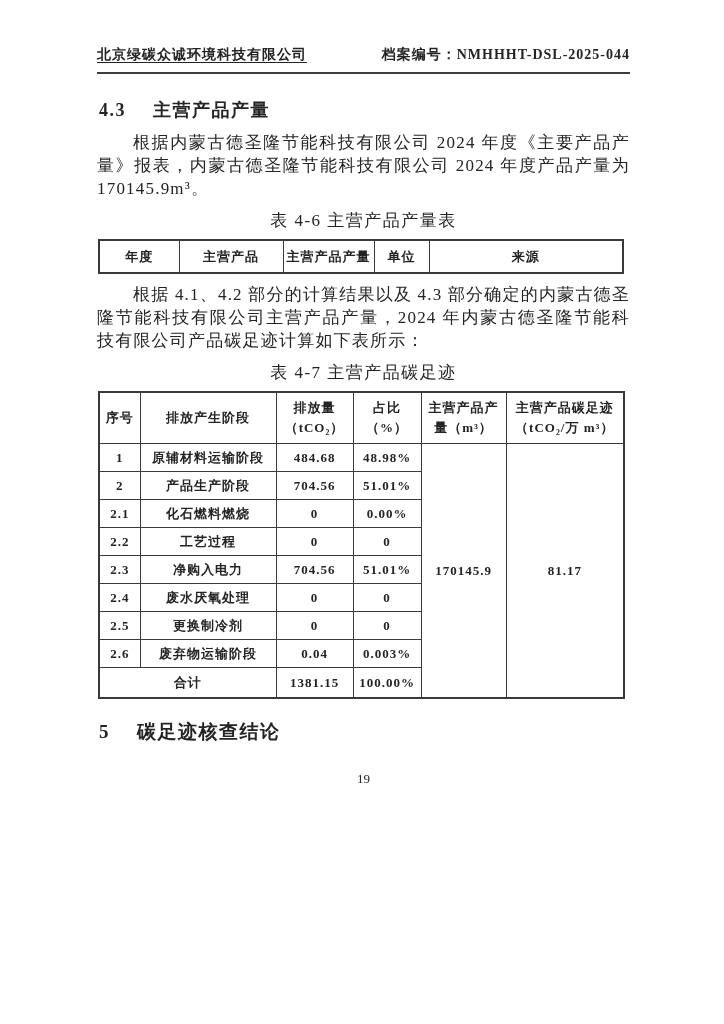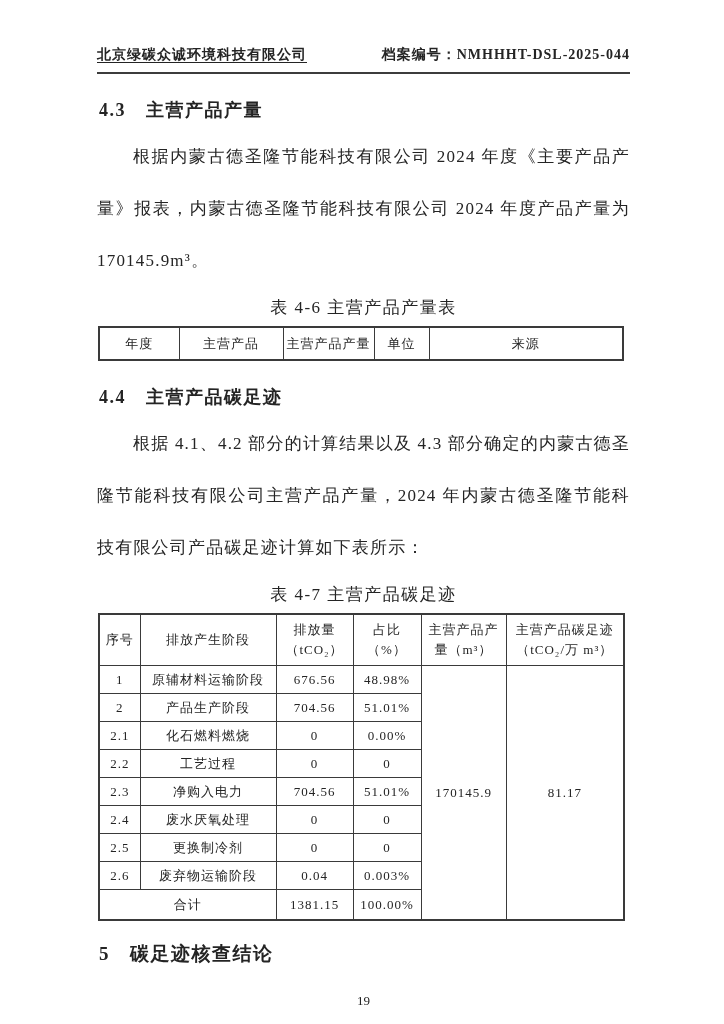--- a/index.html
+++ b/index.html
@@ -14,43 +14,43 @@
   }
   
   .doc-header{
     display:flex;justify-content:space-between;align-items:baseline;
     font-size:14px;font-weight:bold;letter-spacing:1px;
     padding-bottom:8px;border-bottom:2px solid #3c3c3c;
   }
   .doc-header .company{text-decoration:underline;text-underline-offset:3px;}
   
   .sec-heading{
-    display:flex;align-items:baseline;gap:20px;
+    display:flex;align-items:baseline;gap:27px;
     font-size:18px;font-weight:bold;letter-spacing:1.5px;
     margin:24px 0 0 2px;
   }
   .sec-heading.lvl1{font-size:19px;margin-top:20px;}
   
   .body-par{
     margin:9px 0 0;
-    font-size:17px;line-height:52px;
+    font-size:17px;line-height:23px;
     text-align:justify;text-indent:36px;
     letter-spacing:1.2px;
   }
   
   .tbl-caption{
     text-align:center;font-size:17px;letter-spacing:1.5px;
     margin:9px 0 7px;
   }
   
   table{border-collapse:collapse;table-layout:fixed;margin-left:1px;}
   th,td{
     border:1px solid #3a3a3a;
     text-align:center;vertical-align:middle;
-    font-weight:normal;padding:0 2px;
+    font-weight:bold;padding:0 2px;
     overflow:hidden;
   }
   table{border:2px solid #3a3a3a;}
   .t46{width:524px;}
   .t46 th{height:31px;font-size:13px;letter-spacing:1px;}
   .t46 td{height:36px;font-size:14px;letter-spacing:1px;}
   .t47{width:525px;border-radius:20px;}
   .t47 th{height:50px;font-size:13px;line-height:20px;letter-spacing:1px;white-space:pre-line;}
   .t47 td{height:27px;font-size:13px;letter-spacing:1px;}
   .t47 tr.total-row td{height:29px;}
@@ -90,24 +90,20 @@
         <tr>
       <th>年度</th>
       <th>主营产品</th>
       <th>主营产品产量</th>
       <th>单位</th>
       <th>来源</th>
     </tr>
   </tbody>
     </table>
 
-  <div class="sec-heading">
-    <span>4.4</span>
-    <span>主营产品碳足迹</span>
-  </div>
 
   <p class="body-par">根据 4.1、4.2 部分的计算结果以及 4.3 部分确定的内蒙古德圣隆节能科技有限公司主营产品产量，2024 年内蒙古德圣隆节能科技有限公司产品碳足迹计算如下表所示：</p>
 
   <div class="tbl-caption">表 4-7 主营产品碳足迹</div>
 
   <table class="t47">
     <colgroup>
       <col style="width:41px">
         <col style="width:136px">
         <col style="width:77px">
@@ -123,21 +119,21 @@
 （tCO₂）</th>
       <th>占比（%）</th>
       <th>主营产品产
 量（m³）</th>
       <th>主营产品碳足迹
 （tCO₂/万 m³）</th>
     </tr>
     <tr>
       <td>1</td>
       <td>原辅材料运输阶段</td>
-      <td>676.56</td>
+      <td>484.68</td>
       <td>48.98%</td>
       <td rowspan="9">170145.9</td>
       <td rowspan="9">81.17</td>
     </tr>
     <tr>
       <td>2</td>
       <td>产品生产阶段</td>
       <td>704.56</td>
       <td>51.01%</td>
     </tr>

